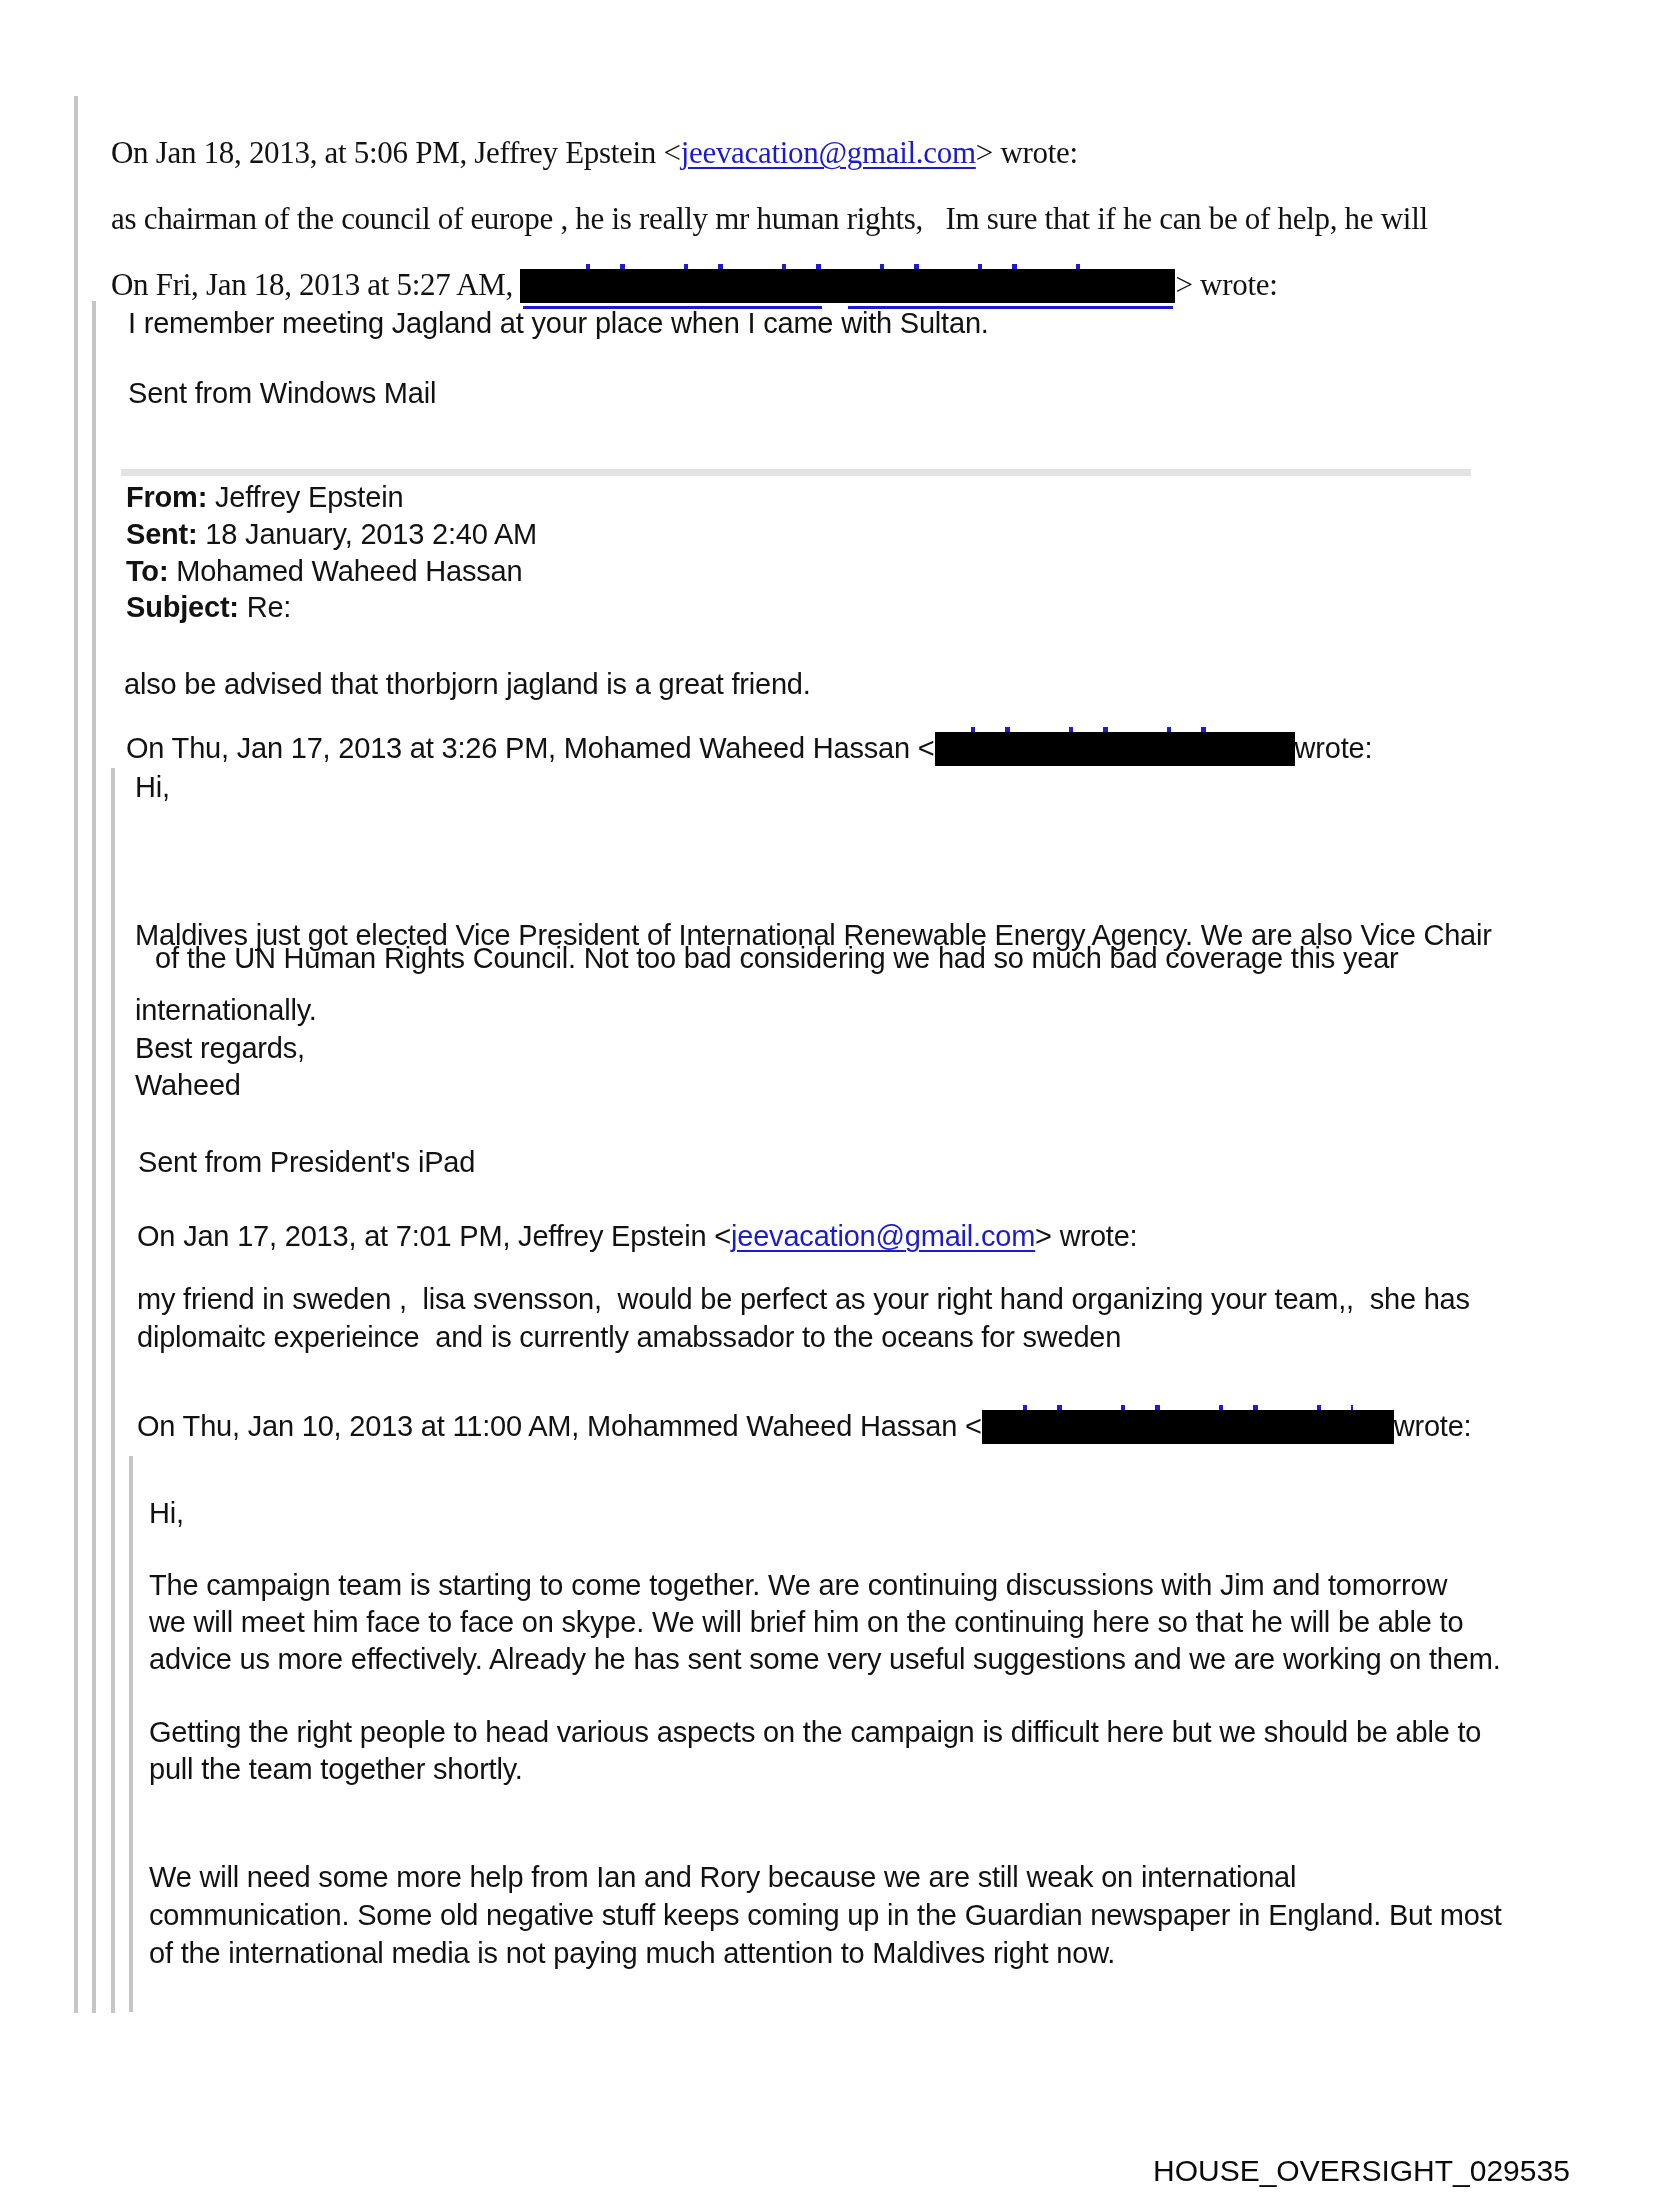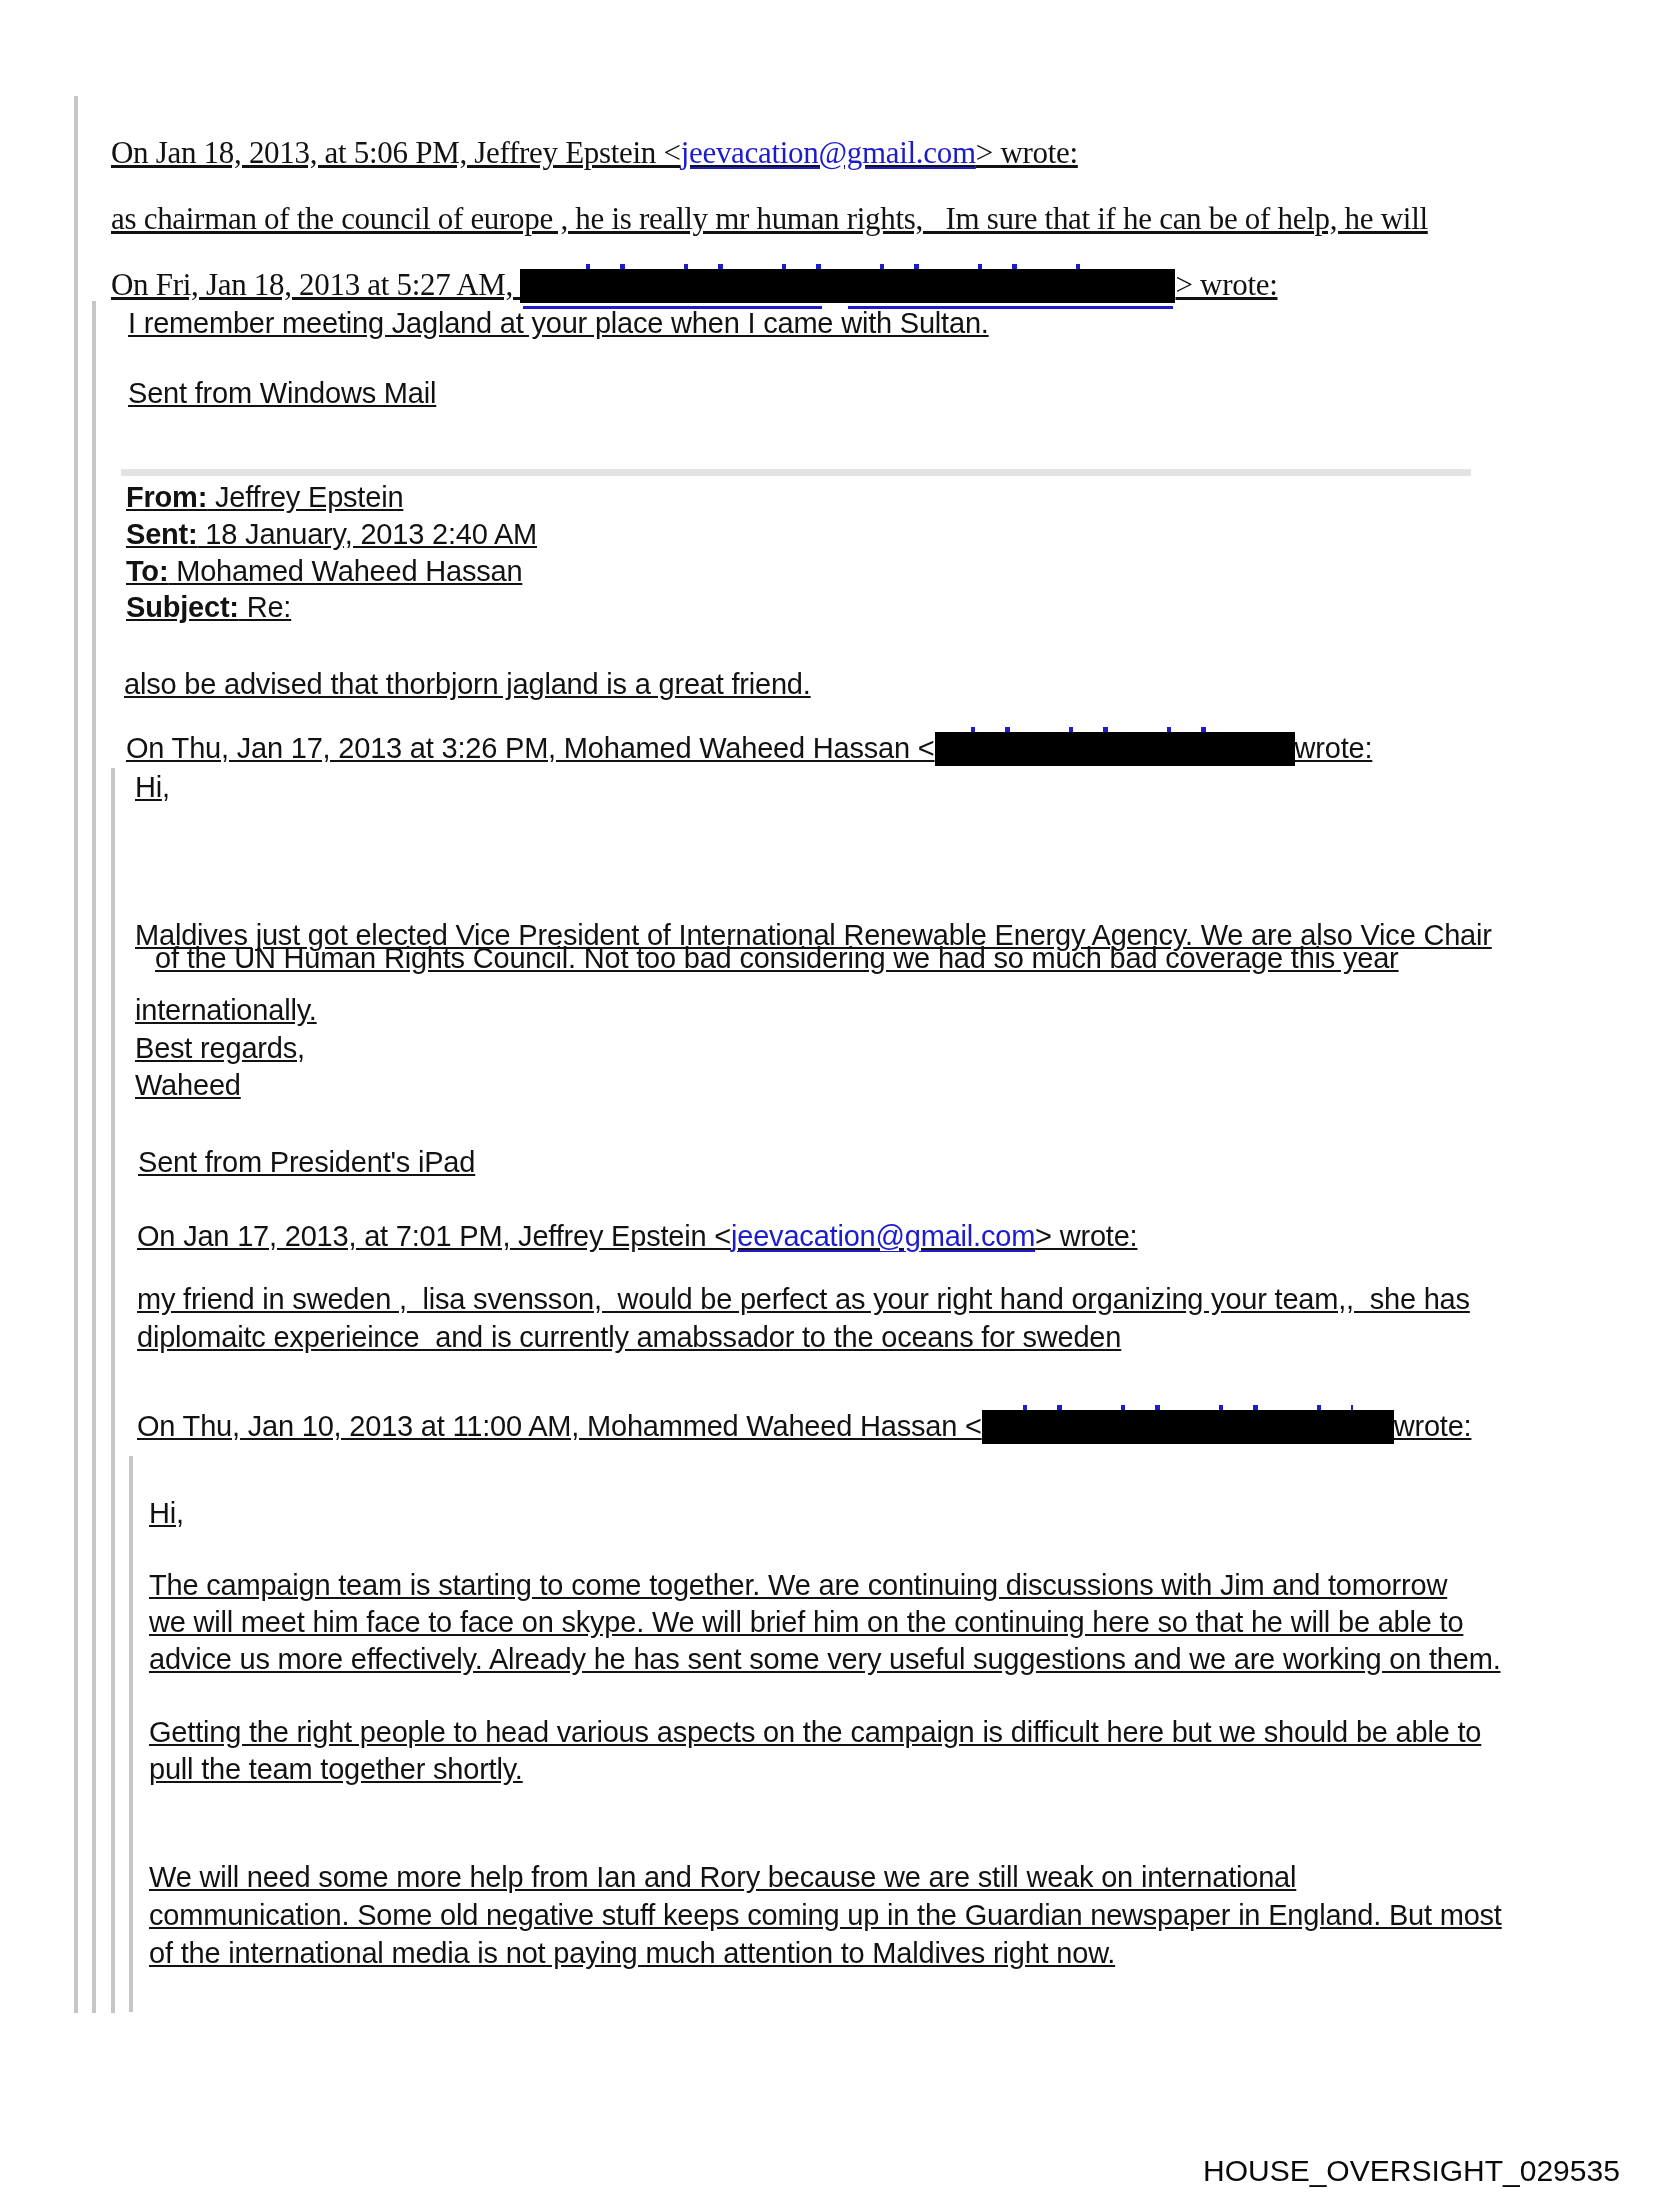--- a/index.html
+++ b/index.html
@@ -8,21 +8,20 @@
     width:1669px;
     height:2205px;
     background:#ffffff;
     overflow:hidden;
     color:#121212;
   }
   .line{
     position:absolute;
     white-space:pre;
     color:#121212;
-    text-decoration:underline;
   }
   .serif{
     font-family:"Liberation Serif", serif;
     font-size:31px;
     letter-spacing:-0.3px;
     line-height:37px;
   }
   .sans{
     font-family:"Liberation Sans", sans-serif;
     font-size:29px;
@@ -75,21 +74,21 @@
     left:2.6px;
     right:2.6px;
     bottom:-6.5px;
     height:3.3px;
     background:linear-gradient(to right,
       #1c1ccc 0 46%, transparent 46% 50%, #1c1ccc 50% 100%);
   }
   .footer{
     position:absolute;
     top:2154px;
-    left:1203px;
+    left:1153px;
     font-family:"Liberation Sans", sans-serif;
     font-size:30px;
     color:#0a0a0a;
   }
 </style>
 </head>
 <body>
 
 <div id="page">
 

